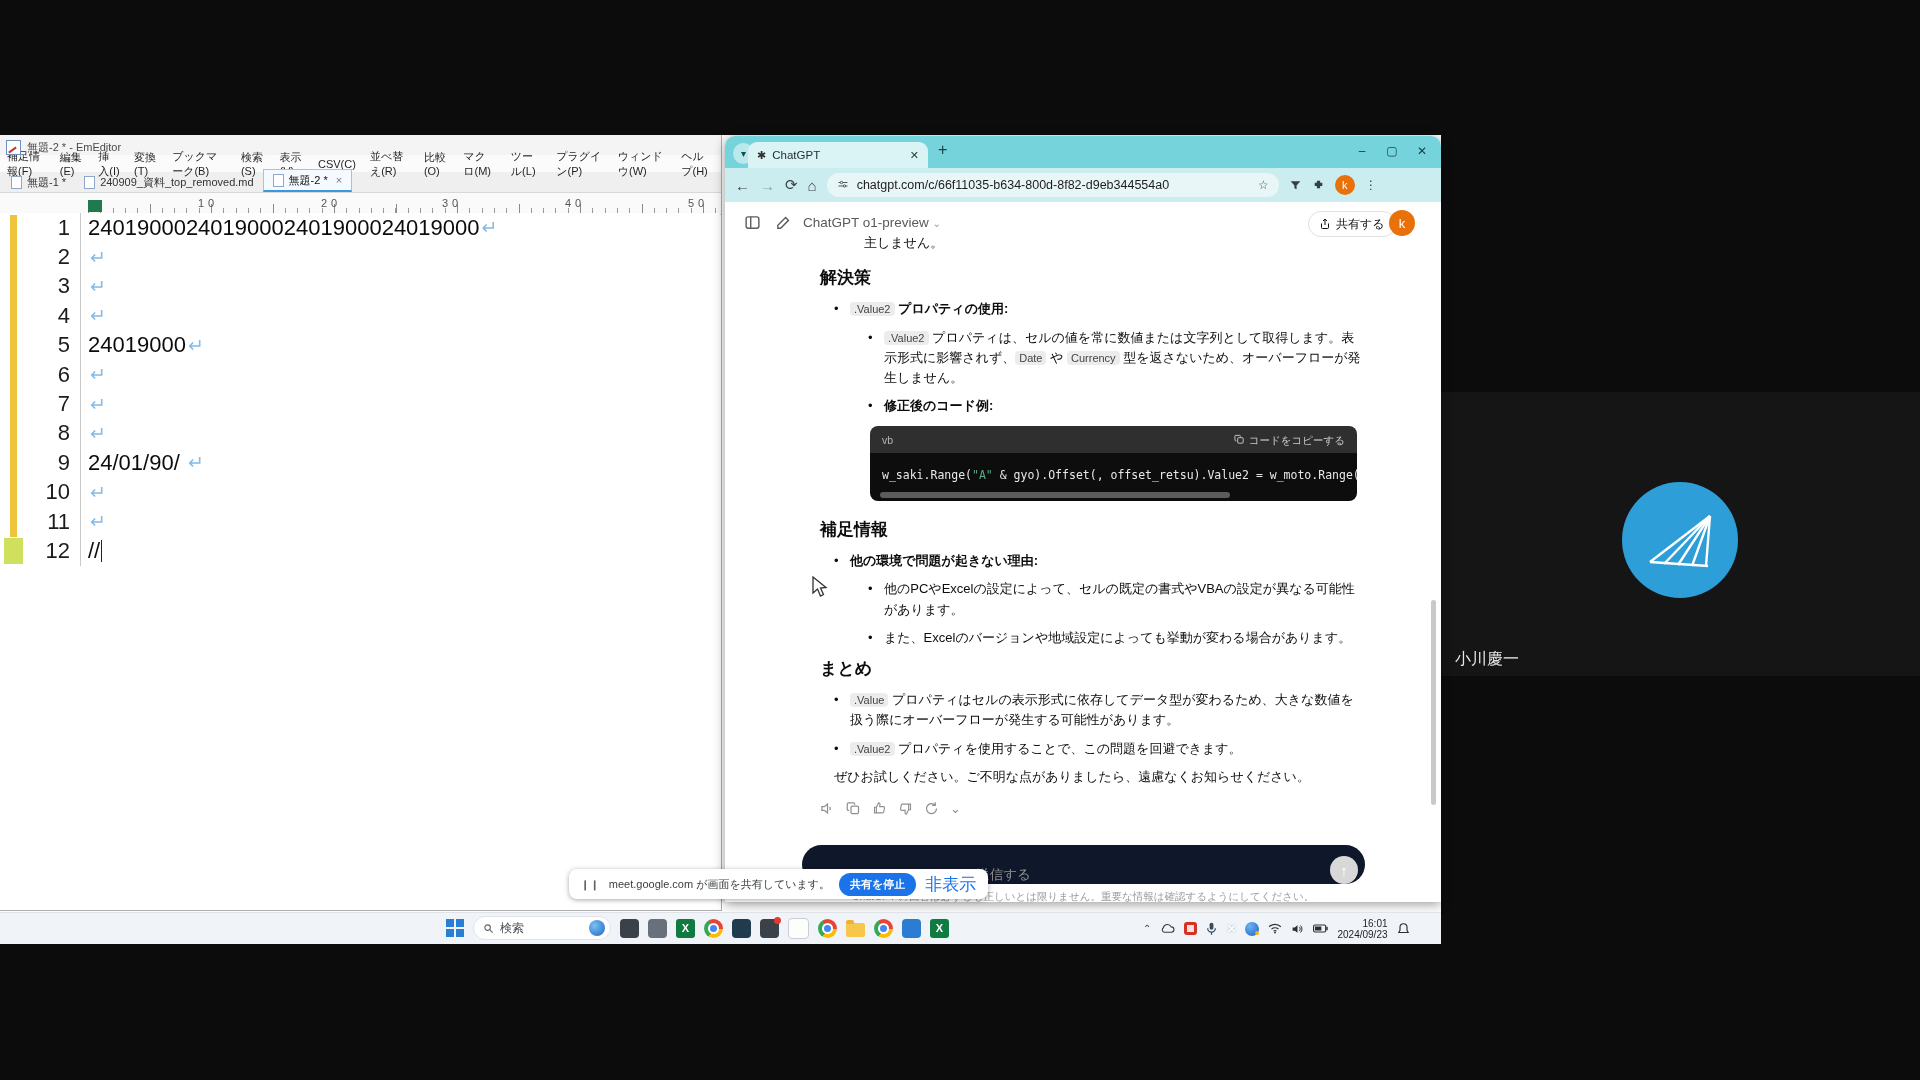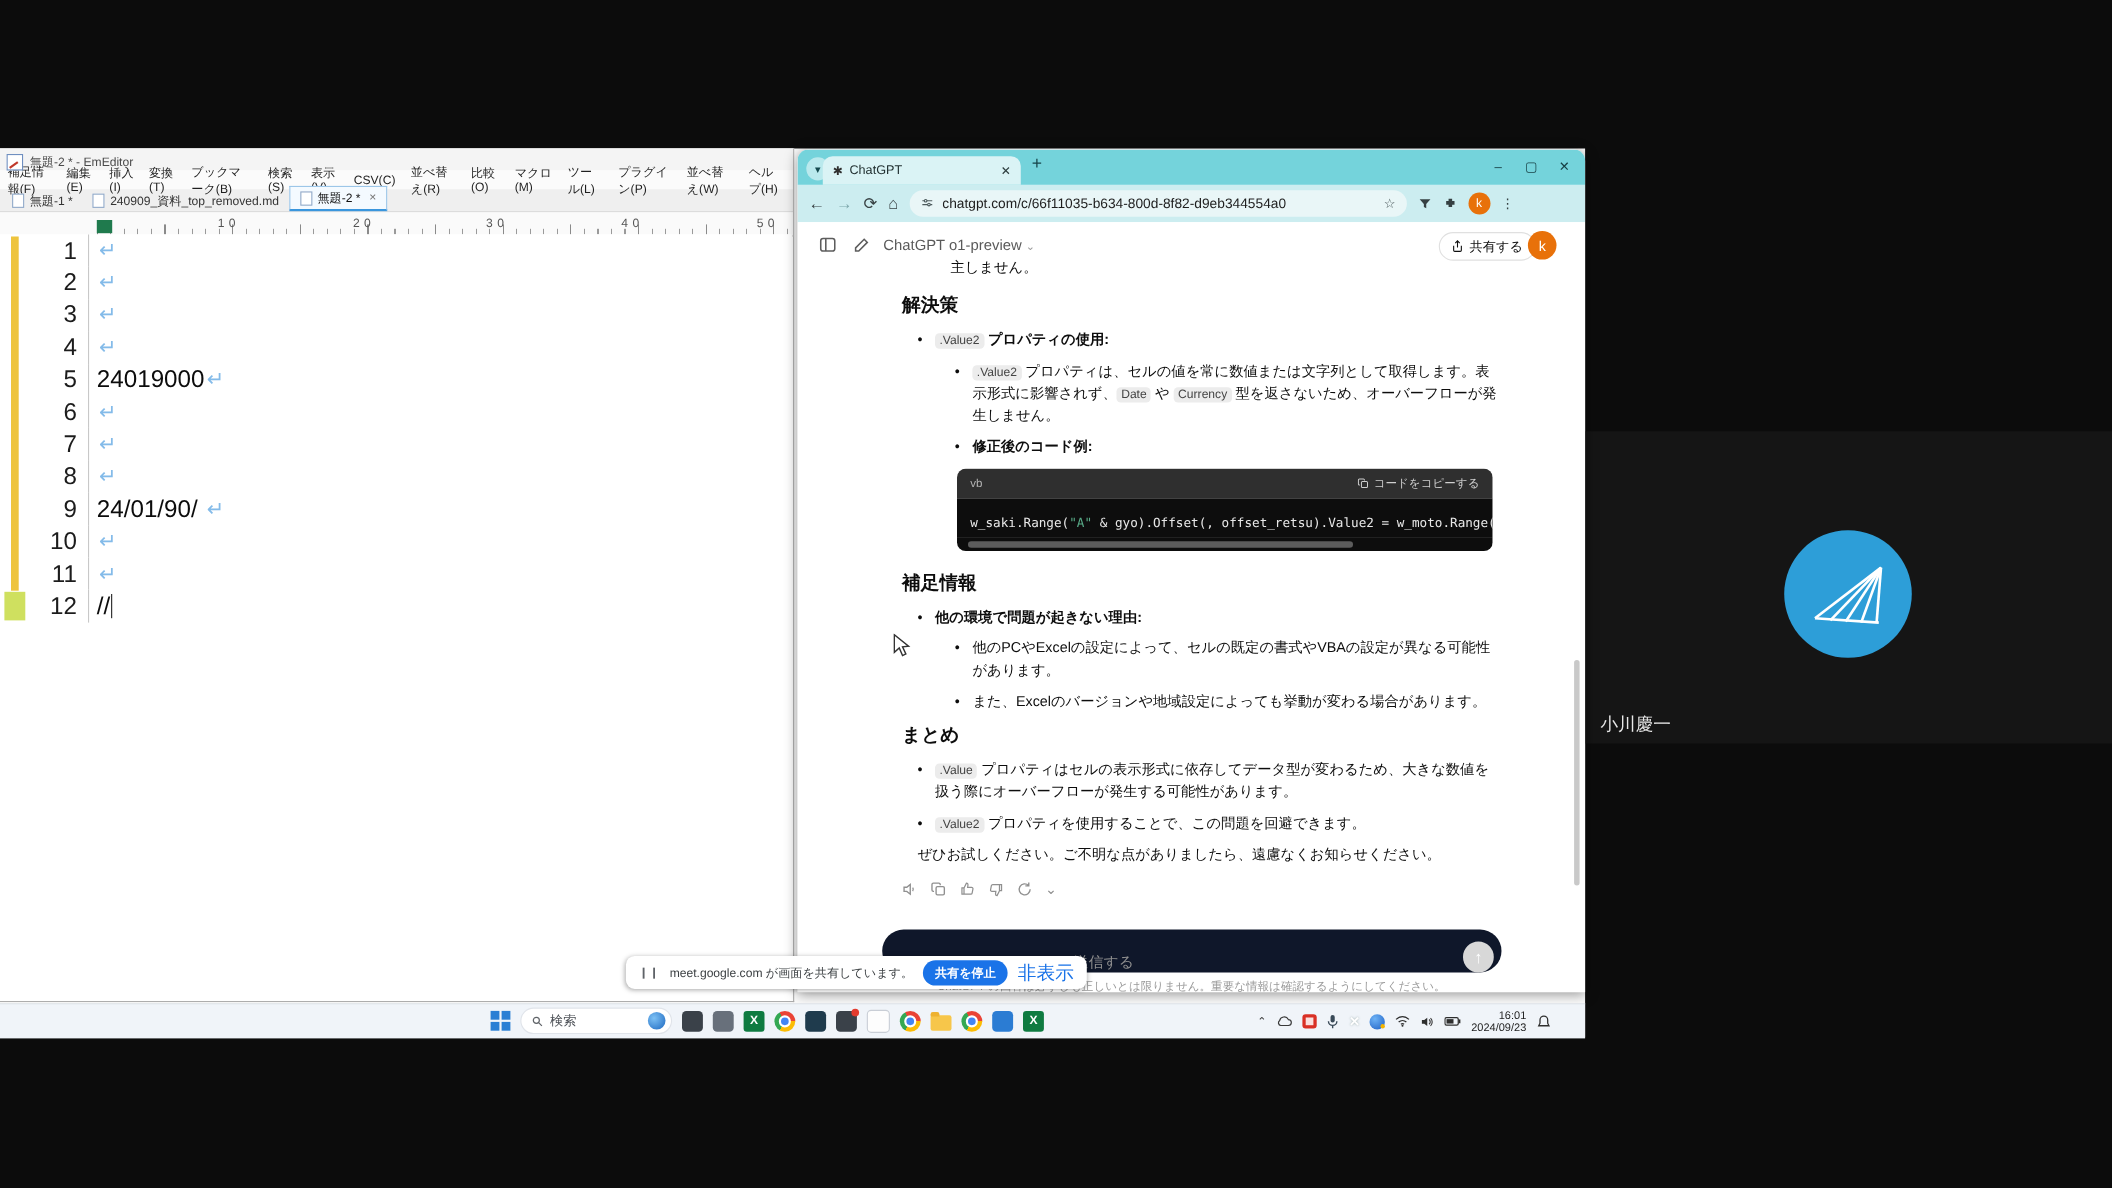--- a/index.html
+++ b/index.html
@@ -155,21 +155,21 @@
         <span>変換(T)</span>
         <span>ブックマーク(B)</span>
         <span>検索(S)</span>
         <span>表示(V)</span>
         <span>CSV(C)</span>
         <span>並べ替え(R)</span>
         <span>比較(O)</span>
         <span>マクロ(M)</span>
         <span>ツール(L)</span>
         <span>プラグイン(P)</span>
-        <span>並べ替え(W)</span>
+        <span>ウィンドウ(W)</span>
         <span>ヘルプ(H)</span>
       </div>
     <div class="em-tabs" id="em-tabs">
         <div class="etab">
           <span class="edoc"></span>
           <span>無題-1 *</span>
         </div>
         <div class="etab">
           <span class="edoc"></span>
           <span>240909_資料_top_removed.md</span>
@@ -189,21 +189,21 @@
       <span class="rnum" style="left:452px">30</span>
       <span class="rnum" style="left:575px">40</span>
       <span class="rnum" style="left:698px">50</span>
     </div>
     <div class="em-body">
       <div class="modstrip"></div>
       <div class="curmark"></div>
       <div id="em-rows">
           <div class="row">
             <span class="ln">1</span>
-            <span class="ltext"><span class="eol">↵</span></span>
+            <span class="ltext"><span>24019000240190002401900024019000</span><span class="eol">↵</span></span>
           </div>
           <div class="row">
             <span class="ln">2</span>
             <span class="ltext"><span></span><span class="eol">↵</span></span>
           </div>
           <div class="row">
             <span class="ln">3</span>
             <span class="ltext"><span></span><span class="eol">↵</span></span>
           </div>
           <div class="row">

